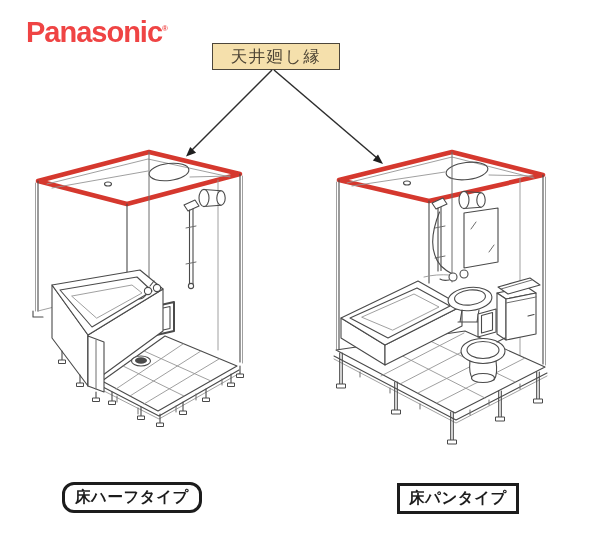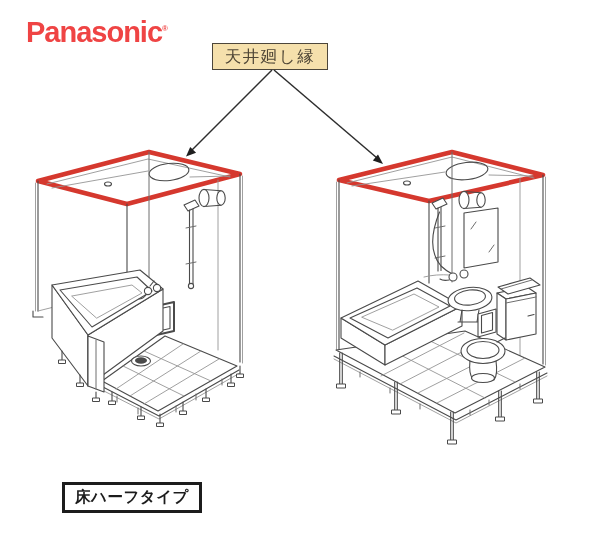--- a/index.html
+++ b/index.html
@@ -1,25 +1,25 @@
 <!DOCTYPE html>
 <html><head>
 <meta charset="utf-8">
 <style>
   html,body{margin:0;padding:0;background:#fff;}
   body{width:600px;height:544px;font-family:"Liberation Sans","DejaVu Sans",sans-serif;}
   .stage{position:relative;width:600px;height:544px;background:#fff;overflow:hidden;}
   .logo{position:absolute;left:26px;top:16px;font-size:29px;font-weight:bold;letter-spacing:-1px;white-space:nowrap;}
   .logo sup{font-size:8px;}
-  .callout{position:absolute;left:212px;top:43px;width:116px;height:27px;border:1.6px solid;
+  .callout{position:absolute;left:212px;top:43px;width:128px;height:27px;border:1.6px solid;
            display:flex;align-items:center;justify-content:center;font-size:16.5px;letter-spacing:1.5px;
            box-sizing:border-box;}
   .caption{position:absolute;background:#fff;border:3px solid;color:#1c1c1c;display:flex;align-items:center;
            justify-content:center;font-weight:bold;font-size:15.5px;letter-spacing:0.5px;box-sizing:border-box;}
-  .caption.left{left:62px;top:482px;width:140px;height:31px;}
+  .caption.left{left:62px;top:482px;width:140px;height:31px;border-radius:12px;}
   .caption.right{left:397px;top:483px;width:122px;height:31px;}
   svg.canvas{position:absolute;left:0;top:0;}
   .ln{stroke:#4a4a4a;stroke-width:1.1;fill:none;stroke-linecap:round;stroke-linejoin:round;}
   .md{stroke:#6e6e6e;stroke-width:1;fill:none;stroke-linecap:round;}
   .lt{stroke:#959595;stroke-width:0.9;fill:none;stroke-linecap:round;}
   .wf{fill:#ffffff;}
   .th2{stroke-width:2;}
   .ceil{fill:#ffffff;stroke-width:4.6;stroke-linejoin:round;}
   .df{fill:#4a4a4a;stroke:none;}
   .arrowline{stroke:#2d2d2d;stroke-width:1.5;fill:none;}
@@ -211,14 +211,15 @@
       <line class="arrowline" x1="272" y1="70" x2="191" y2="151"></line>
       <polygon class="arrowhead" points="186,156.5 190.2,146.9 196.1,152.8"></polygon>
     </g>
     <g>
       <line class="arrowline" x1="274" y1="70" x2="377" y2="158"></line>
       <polygon class="arrowhead" points="383,164 372.8,160.5 378,154.5"></polygon>
     </g>
   </svg>
 
   <div class="caption left" style="border-color: rgb(28, 28, 28);">床ハーフタイプ</div>
+  <div class="caption right" style="border-color: rgb(28, 28, 28);">床パンタイプ</div>
 
 </div>
 
 </body></html>

